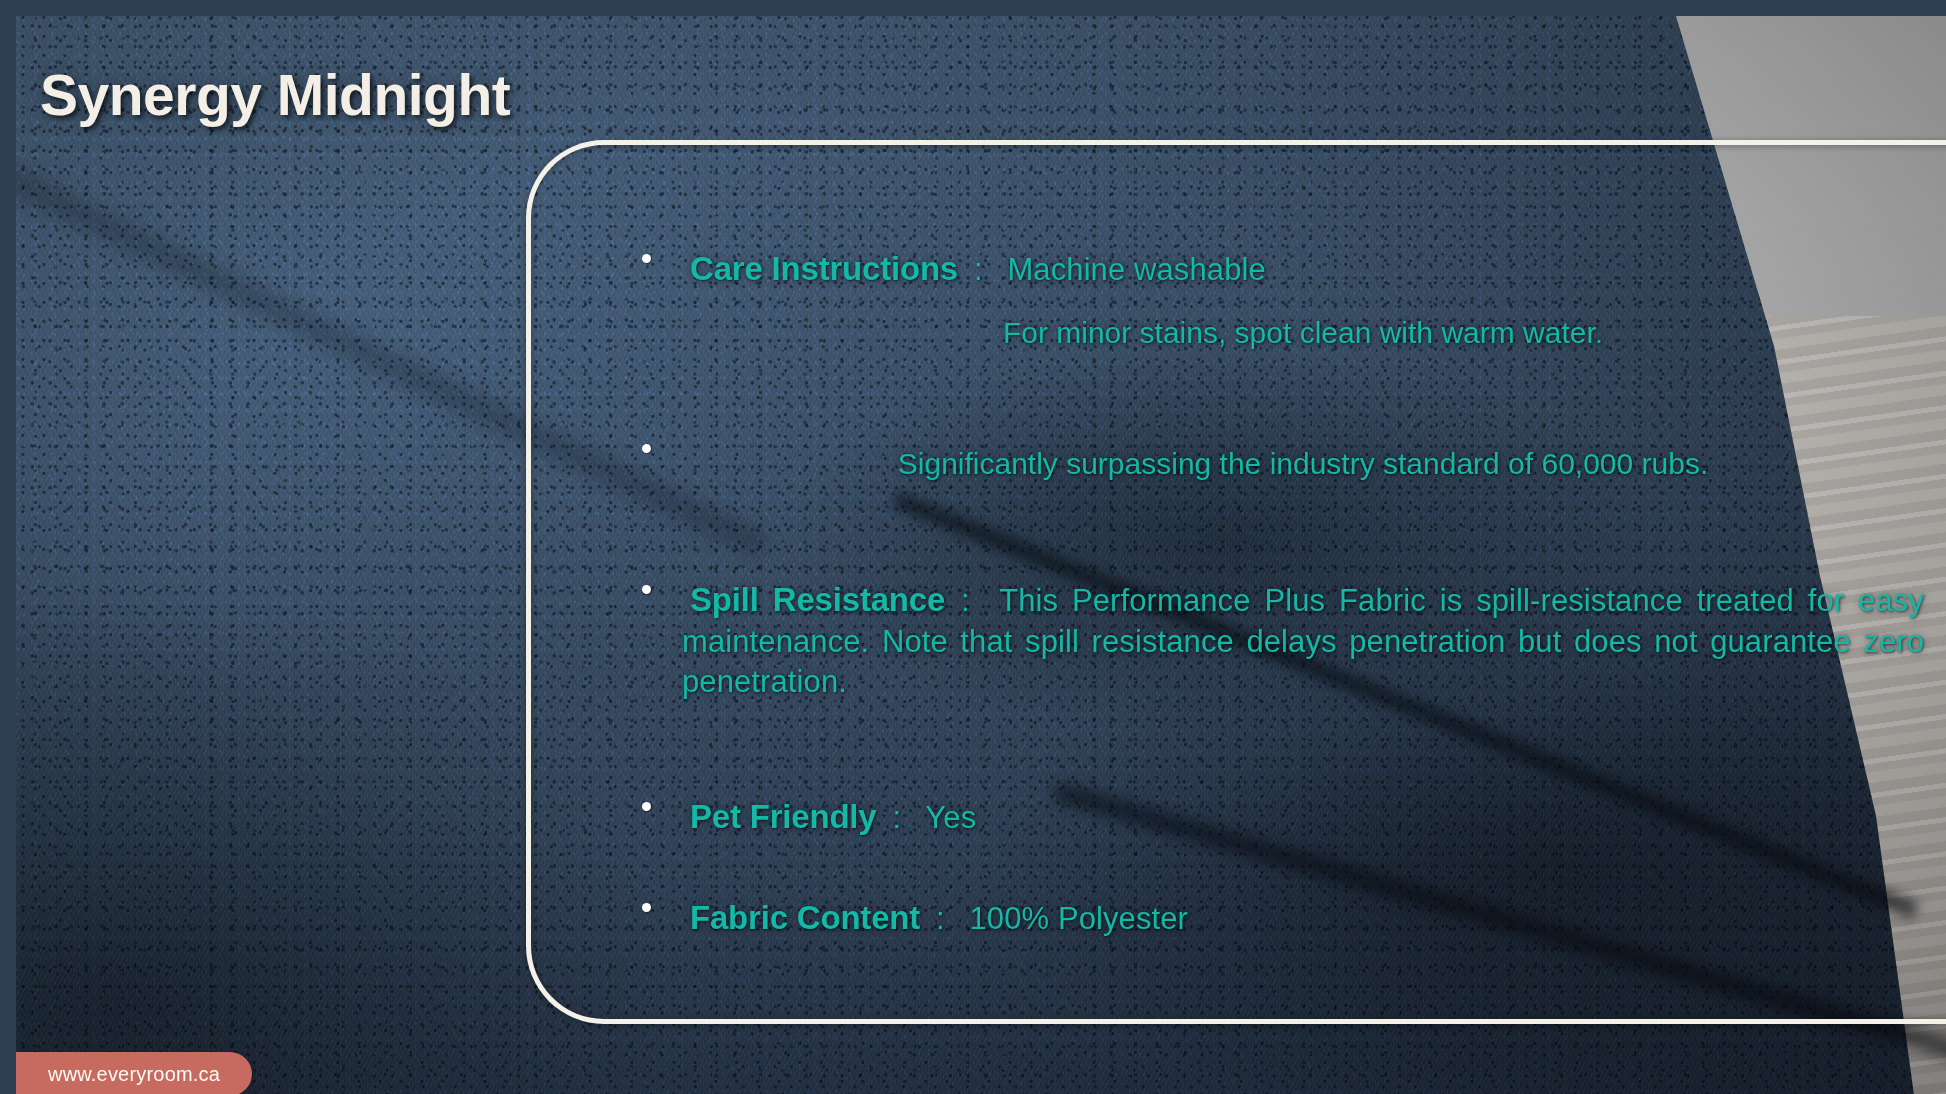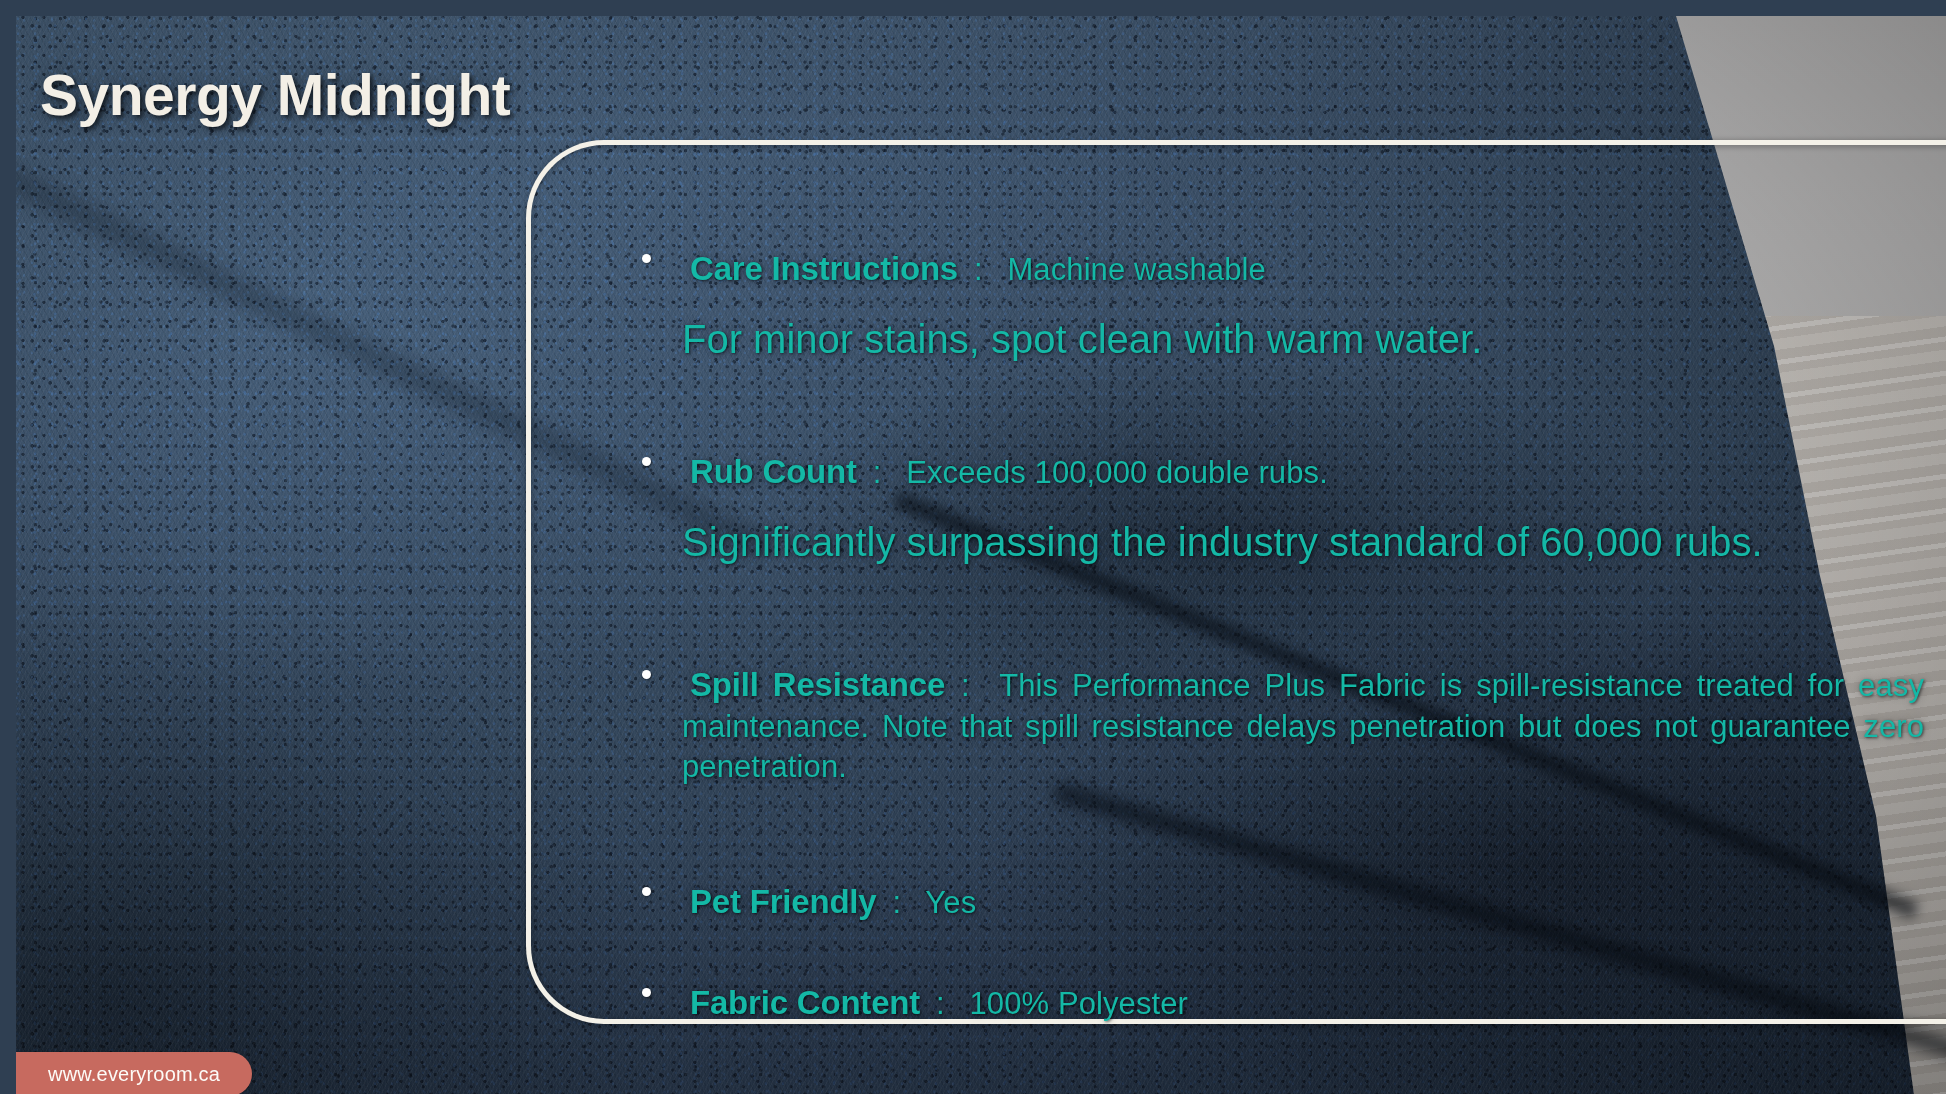--- a/index.html
+++ b/index.html
@@ -198,24 +198,25 @@
     letter-spacing: .1px;
     text-shadow: 1px 1px 3px rgba(0,0,0,.62), 0 0 10px rgba(0,0,0,.32);
   }
   .spec-label {
     font-weight: 700;
     font-size: 33px;
     letter-spacing: -.2px;
   }
   .spec-sub {
     display: block;
-    font-size: 40px;
+    font-size: 30px;
     line-height: 1.30;
     margin-top: 6px;
     text-shadow: 1px 1px 3px rgba(0,0,0,.62), 0 0 10px rgba(0,0,0,.32);
+    text-align: center;
   }
   .spec-para {
     text-align: justify;
     text-justify: inter-word;
   }
 
   
   li.spec-item[data-idx="0"] { margin-bottom: 54px; }
   li.spec-item[data-idx="1"] { margin-bottom: 64px; }
   li.spec-item[data-idx="2"] { margin-bottom: 62px; }
@@ -264,23 +265,20 @@
     <ul class="spec-list">
 
       <li class="spec-item" data-idx="0">
         <div class="spec-line">
           <span class="spec-label">Care Instructions</span><span>:</span><span> Machine washable</span>
         </div>
         <span class="spec-sub">For minor stains, spot clean with warm water.</span>
       </li>
 
       <li class="spec-item" data-idx="1">
-        <div class="spec-line">
-          <span class="spec-label">Rub Count</span><span>:</span><span> Exceeds 100,000 double rubs.</span>
-        </div>
         <span class="spec-sub">Significantly surpassing the industry standard of 60,000 rubs.</span>
       </li>
 
       <li class="spec-item" data-idx="2">
         <div class="spec-line spec-para">
           <span class="spec-label">Spill Resistance</span><span>:</span><span> This Performance Plus Fabric is spill-resistance treated for easy maintenance. Note that spill resistance delays penetration but does not guarantee zero penetration.</span>
         </div>
       </li>
 
       <li class="spec-item" data-idx="3">

